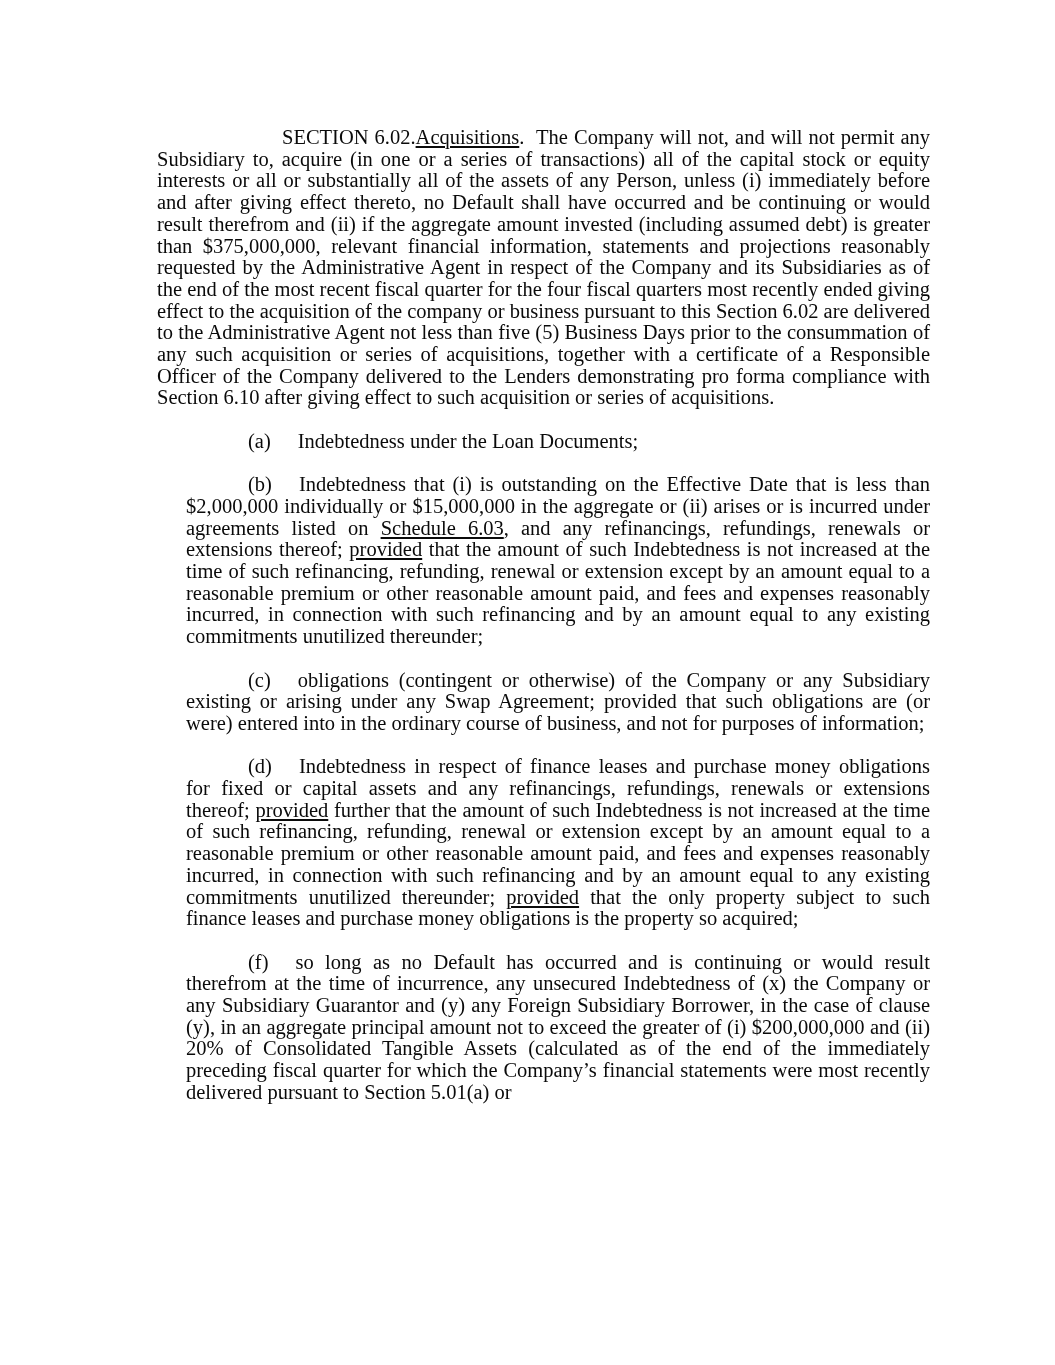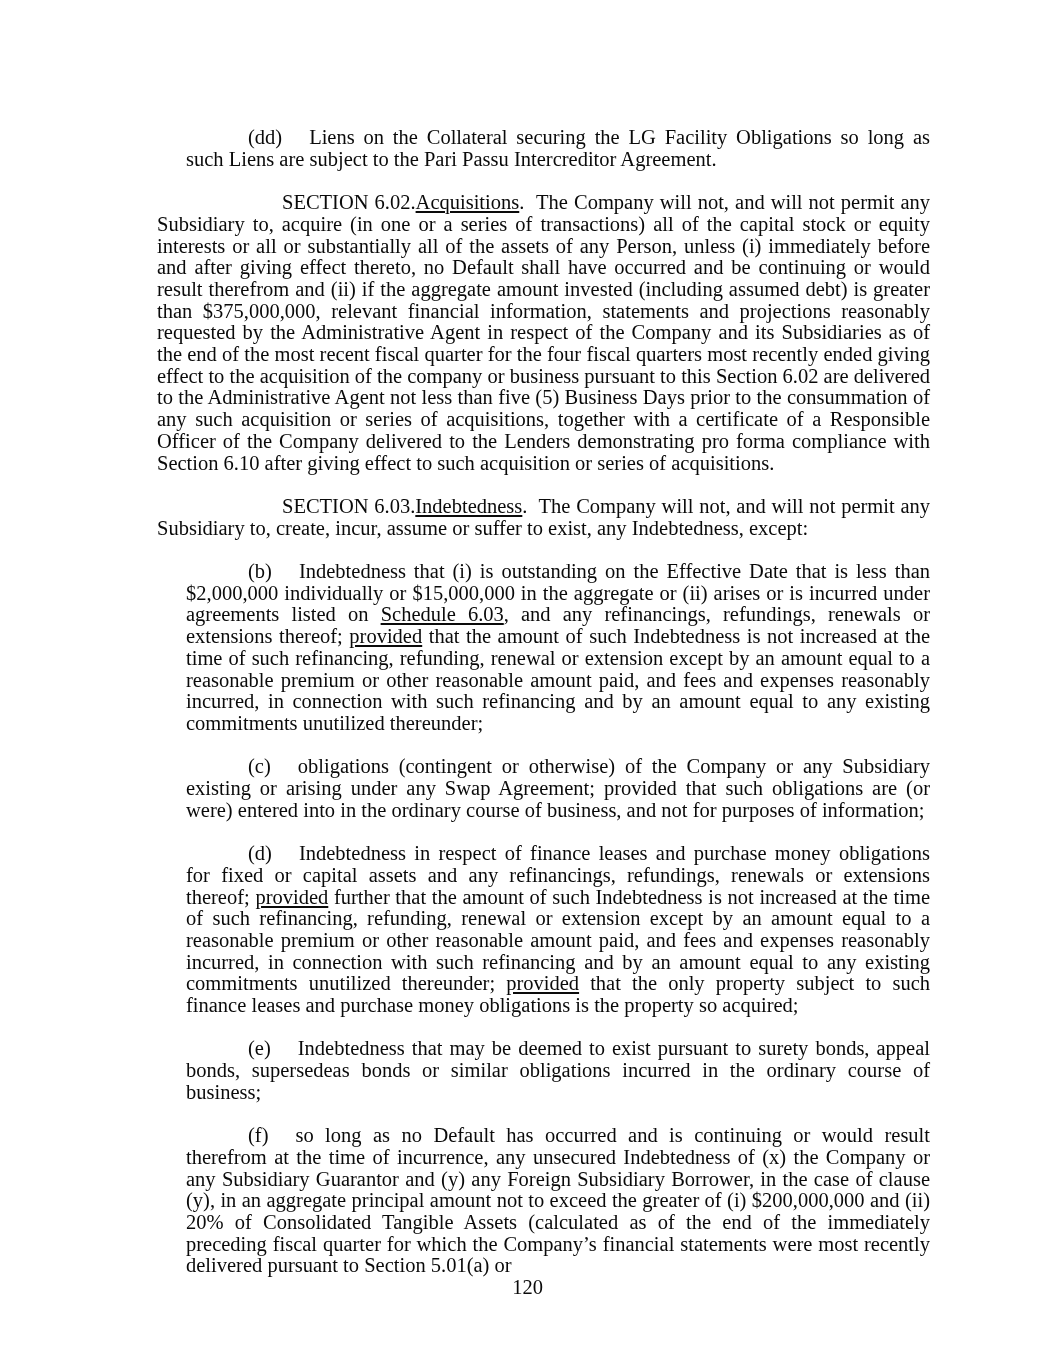--- a/index.html
+++ b/index.html
@@ -53,23 +53,20 @@
     right: 0;
     top: 1277px;
     text-align: center;
   }
 </style>
 </head>
 <body>
 
 <div class="page">
   <div class="content">
-      <p class="para item"><span class="label">(dd)</span><span class="tab"></span><span class="run">Liens on the Collateral securing the LG Facility Obligations so long as such Liens are subject to the Pari Passu Intercreditor Agreement.</span></p>
       <p class="para section"><span class="label">SECTION 6.02.</span><span class="run u">Acquisitions</span><span class="run">.&nbsp; The Company will not, and will not permit any Subsidiary to, acquire (in one or a series of transactions) all of the capital stock or equity interests or all or substantially all of the assets of any Person, unless (i) immediately before and after giving effect thereto, no Default shall have occurred and be continuing or would result therefrom and (ii) if the aggregate amount invested (including assumed debt) is greater than $375,000,000, relevant financial information, statements and projections reasonably requested by the Administrative Agent in respect of the Company and its Subsidiaries as of the end of the most recent fiscal quarter for the four fiscal quarters most recently ended giving effect to the acquisition of the company or business pursuant to this Section 6.02 are delivered to the Administrative Agent not less than five (5) Business Days prior to the consummation of any such acquisition or series of acquisitions, together with a certificate of a Responsible Officer of the Company delivered to the Lenders demonstrating pro forma compliance with Section 6.10 after giving effect to such acquisition or series of acquisitions.</span></p>
-      <p class="para section"><span class="label">SECTION 6.03.</span><span class="run u">Indebtedness</span><span class="run">.&nbsp; The Company will not, and will not permit any Subsidiary to, create, incur, assume or suffer to exist, any Indebtedness, except:</span></p>
+      <p class="para item"><span class="label">(a)</span><span class="tab"></span><span class="run">Indebtedness under the Loan Documents;</span></p>
       <p class="para item"><span class="label">(b)</span><span class="tab"></span><span class="run">Indebtedness that (i) is outstanding on the Effective Date that is less than $2,000,000 individually or $15,000,000 in the aggregate or (ii) arises or is incurred under agreements listed on </span><span class="run u">Schedule 6.03</span><span class="run">, and any refinancings, refundings, renewals or extensions thereof; </span><span class="run u">provided</span><span class="run"> that the amount of such Indebtedness is not increased at the time of such refinancing, refunding, renewal or extension except by an amount equal to a reasonable premium or other reasonable amount paid, and fees and expenses reasonably incurred, in connection with such refinancing and by an amount equal to any existing commitments unutilized thereunder;</span></p>
       <p class="para item"><span class="label">(c)</span><span class="tab"></span><span class="run">obligations (contingent or otherwise) of the Company or any Subsidiary existing or arising under any Swap Agreement; provided that such obligations are (or were) entered into in the ordinary course of business, and not for purposes of information;</span></p>
       <p class="para item"><span class="label">(d)</span><span class="tab"></span><span class="run">Indebtedness in respect of finance leases and purchase money obligations for fixed or capital assets and any refinancings, refundings, renewals or extensions thereof; </span><span class="run u">provided</span><span class="run"> further that the amount of such Indebtedness is not increased at the time of such refinancing, refunding, renewal or extension except by an amount equal to a reasonable premium or other reasonable amount paid, and fees and expenses reasonably incurred, in connection with such refinancing and by an amount equal to any existing commitments unutilized thereunder; </span><span class="run u">provided</span><span class="run"> that the only property subject to such finance leases and purchase money obligations is the property so acquired;</span></p>
-      <p class="para item"><span class="label">(e)</span><span class="tab"></span><span class="run">Indebtedness that may be deemed to exist pursuant to surety bonds, appeal bonds, supersedeas bonds or similar obligations incurred in the ordinary course of business;</span></p>
       <p class="para item"><span class="label">(f)</span><span class="tab"></span><span class="run">so long as no Default has occurred and is continuing or would result therefrom at the time of incurrence, any unsecured Indebtedness of (x) the Company or any Subsidiary Guarantor and (y) any Foreign Subsidiary Borrower, in the case of clause (y), in an aggregate principal amount not to exceed the greater of (i) $200,000,000 and (ii) 20% of Consolidated Tangible Assets (calculated as of the end of the immediately preceding fiscal quarter for which the Company’s financial statements were most recently delivered pursuant to Section 5.01(a) or</span></p>
     </div>
-  <div class="pageno">120</div>
 </div>
 
 </body></html>

